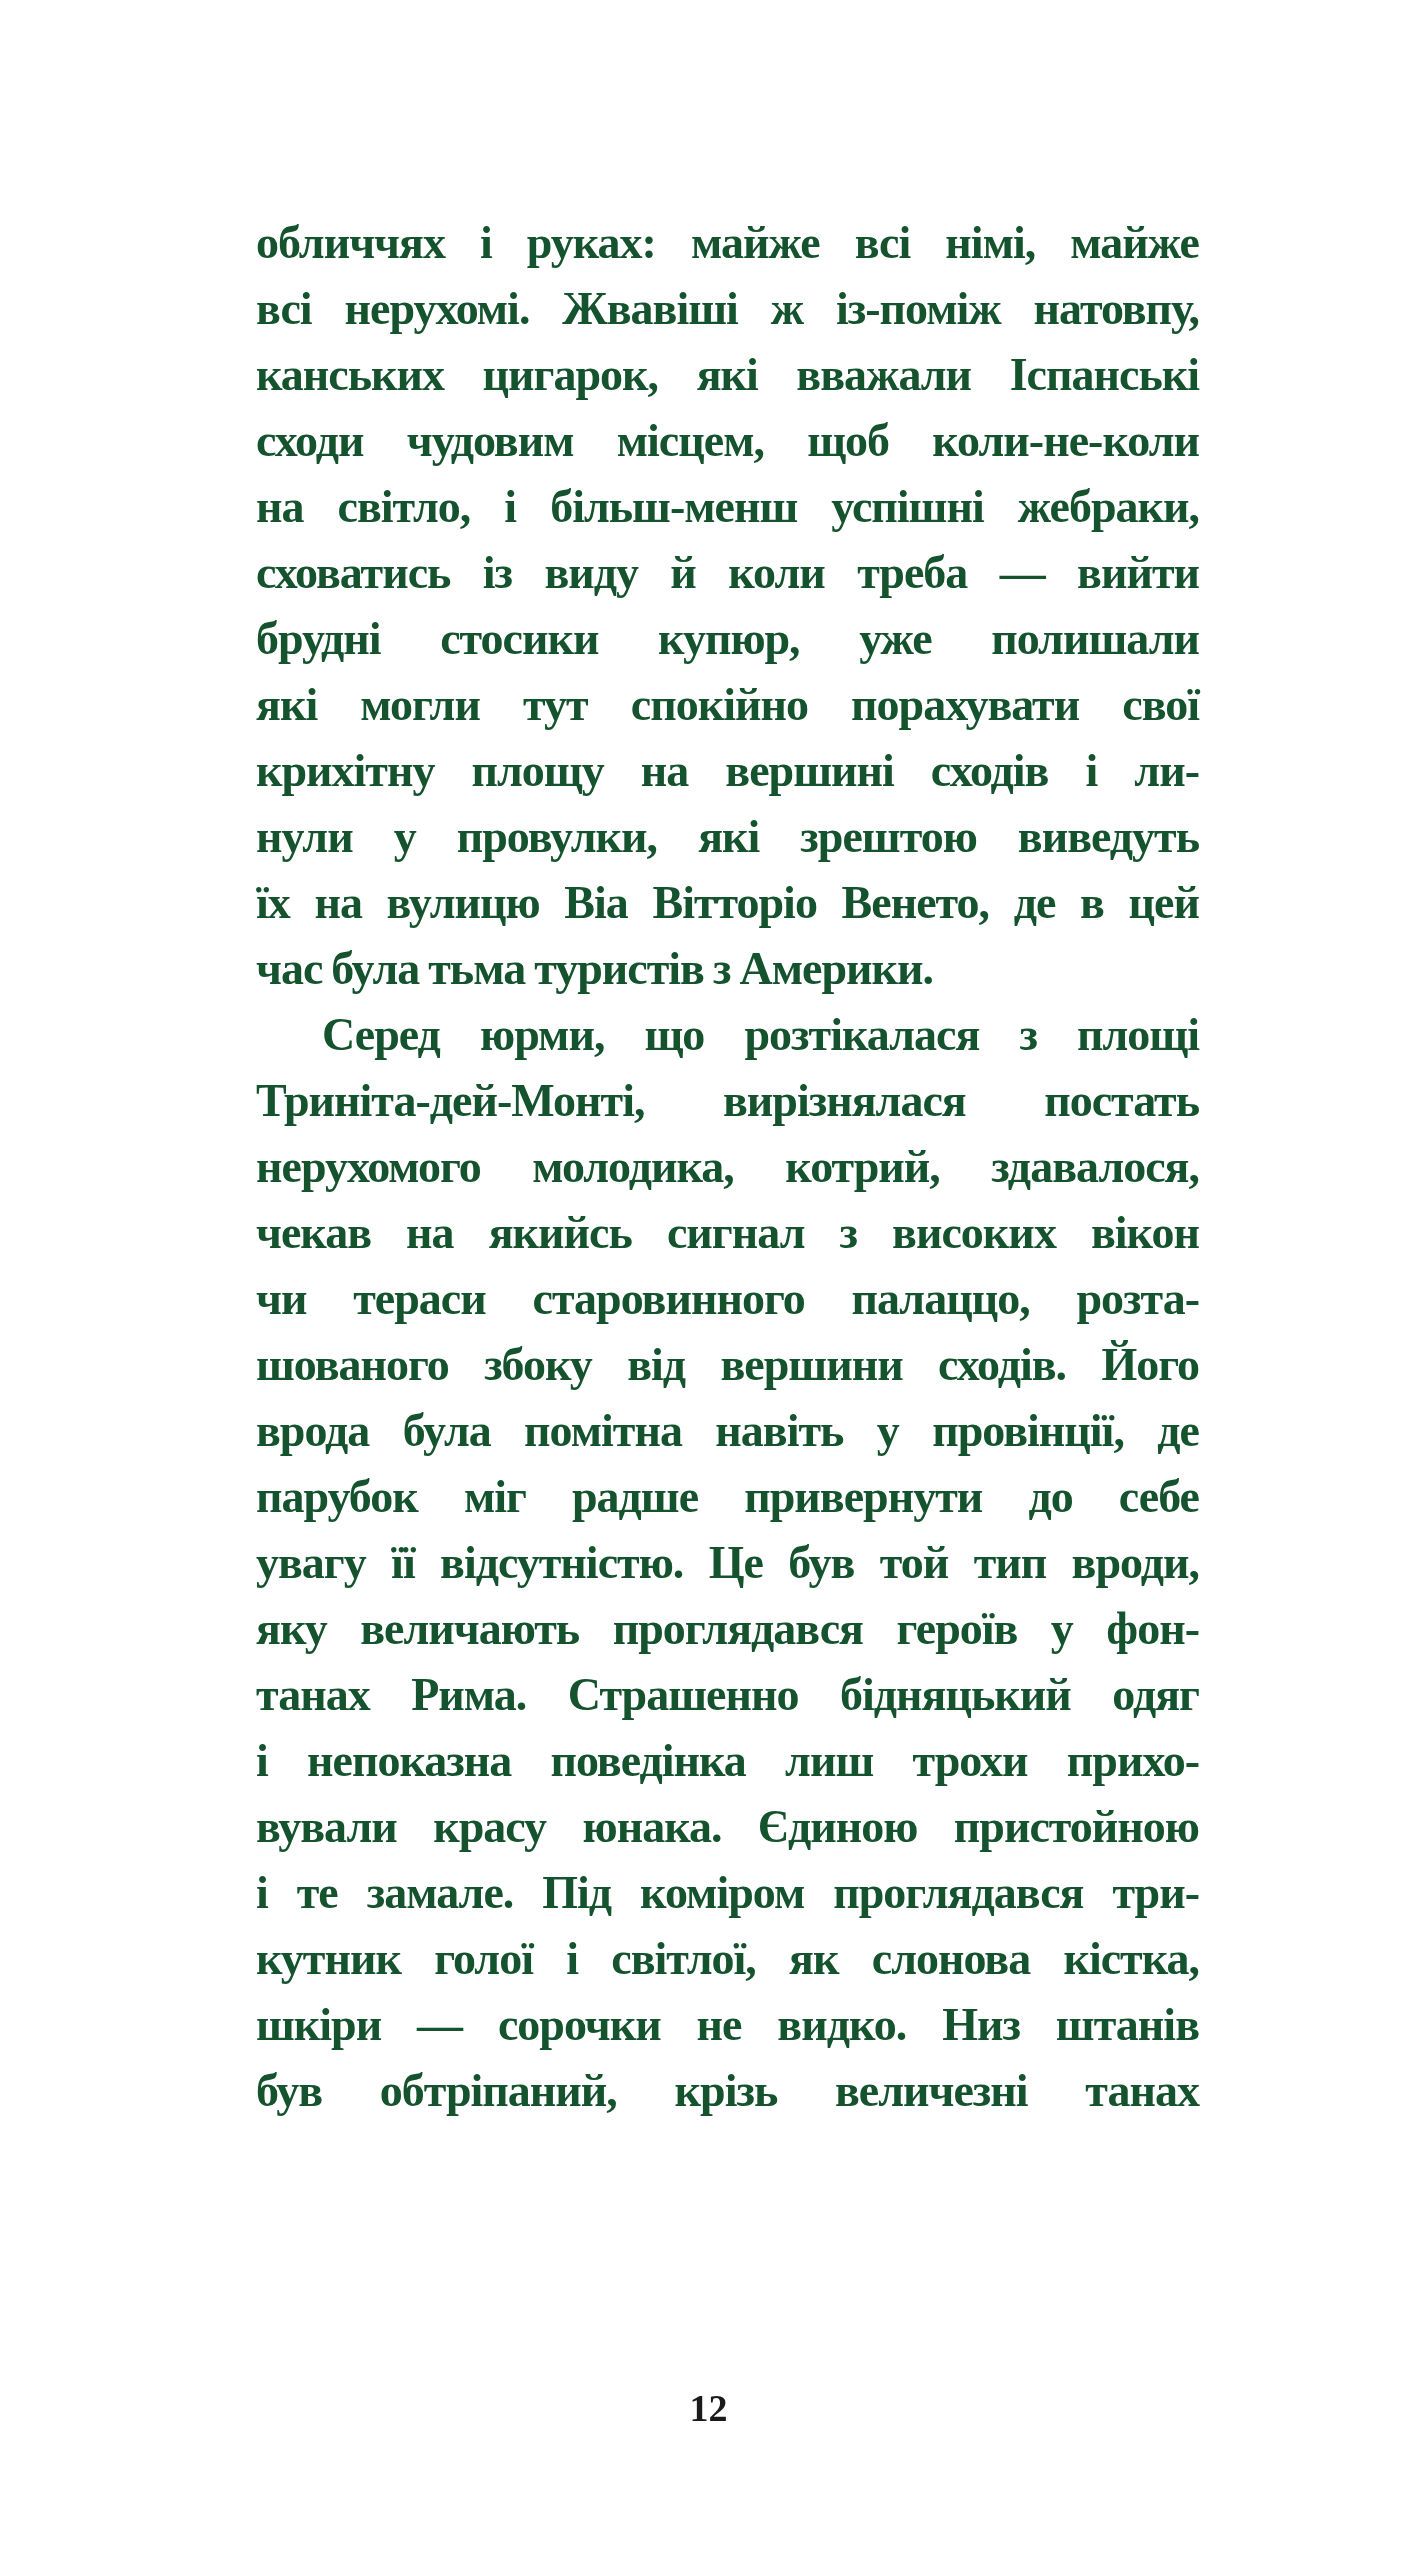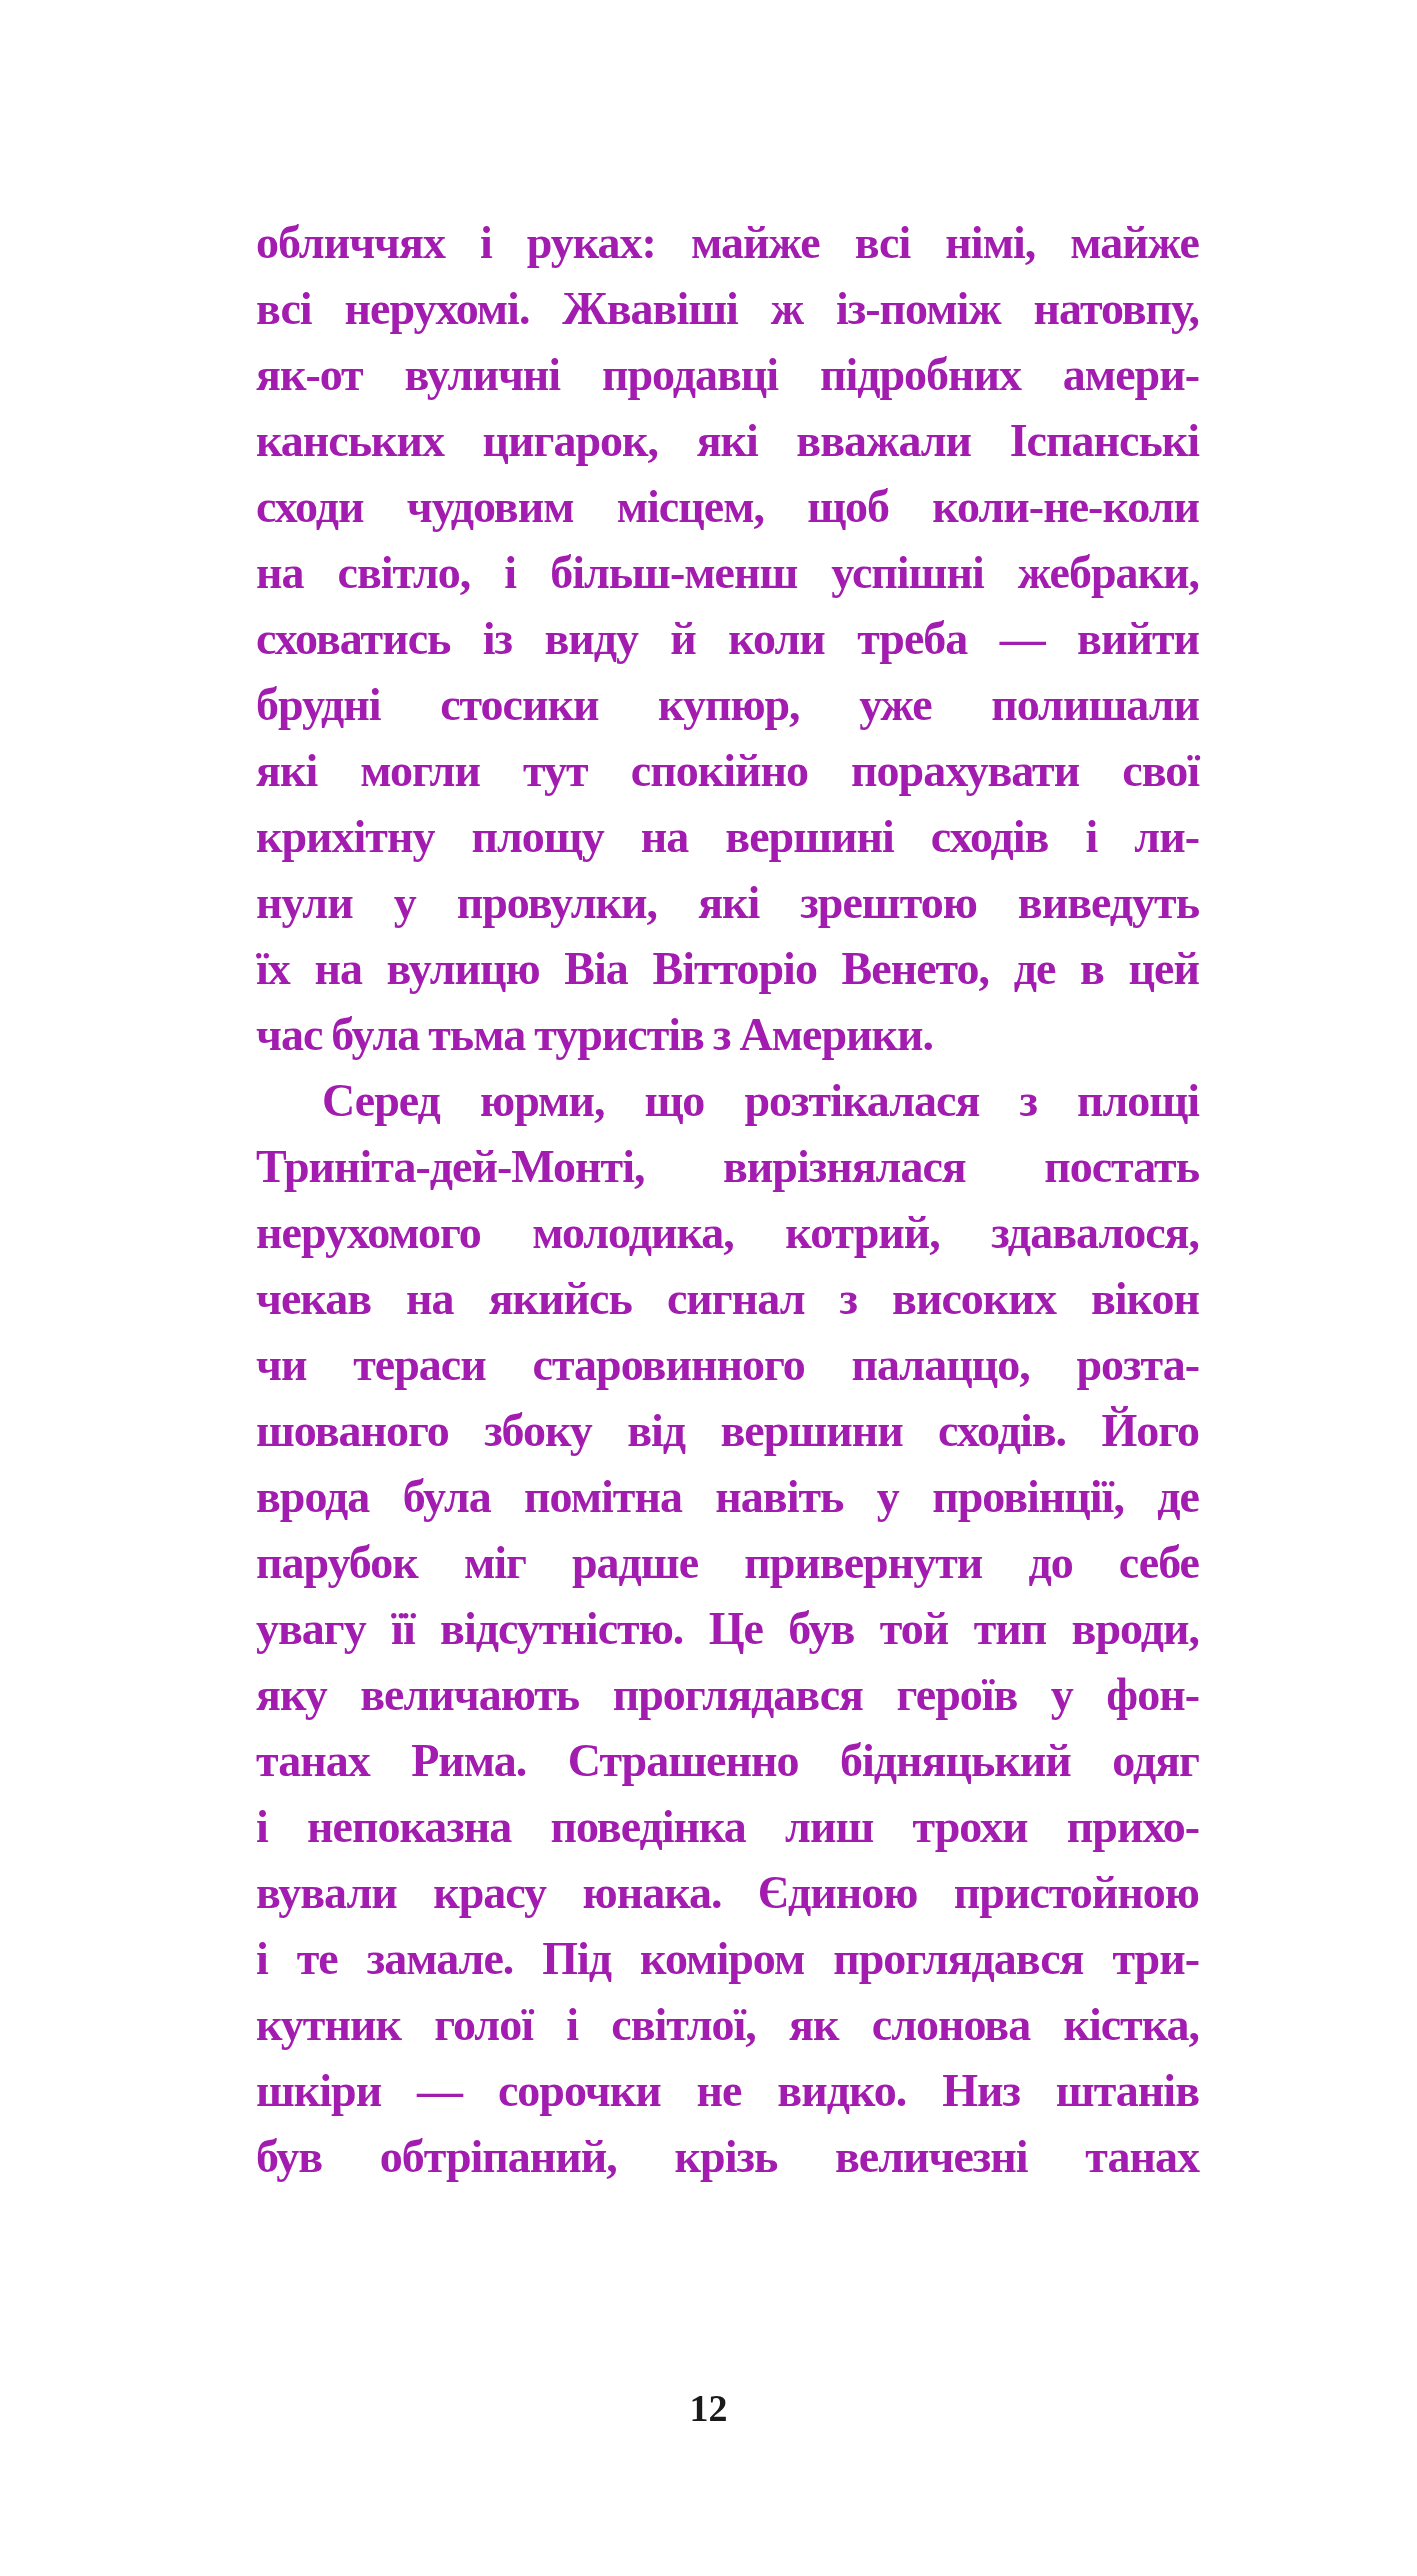--- a/index.html
+++ b/index.html
@@ -27,21 +27,21 @@
     top: 210px;
     width: 943px;
   }
   .line {
     display: block;
     height: 66px;
     line-height: 66px;
     font-family: "Liberation Serif", "DejaVu Serif", serif;
     font-size: 46px;
     font-weight: bold;
-    color: #a21caf;
+    color: #14532d;
     white-space: nowrap;
     text-align: justify;
     text-align-last: justify;
     letter-spacing: -1px;
     word-spacing: -1.5px;
     overflow: visible;
   }
   .line.indent {
     padding-left: 66px;
   }
@@ -64,21 +64,20 @@
 </style>
 </head>
 <body>
 
 <div class="page">
   <div class="text-block">
 
     <div>
       <span class="line">обличчях і руках: майже всі німі, майже</span>
       <span class="line">всі нерухомі. Жвавіші ж із-поміж натовпу,</span>
-      <span class="line">як-от вуличні продавці підробних амери-</span>
       <span class="line">канських цигарок, які вважали Іспанські</span>
       <span class="line">сходи чудовим місцем, щоб коли-не-коли</span>
       <span class="line">на світло, і більш-менш успішні жебраки,</span>
       <span class="line">сховатись із виду й коли треба — вийти</span>
       <span class="line">брудні стосики купюр, уже полишали</span>
       <span class="line">які могли тут спокійно порахувати свої</span>
       <span class="line">крихітну площу на вершині сходів і ли-</span>
       <span class="line">нули у провулки, які зрештою виведуть</span>
       <span class="line">їх на вулицю Віа Вітторіо Венето, де в цей</span>
       <span class="line last">час була тьма туристів з Америки.</span>

